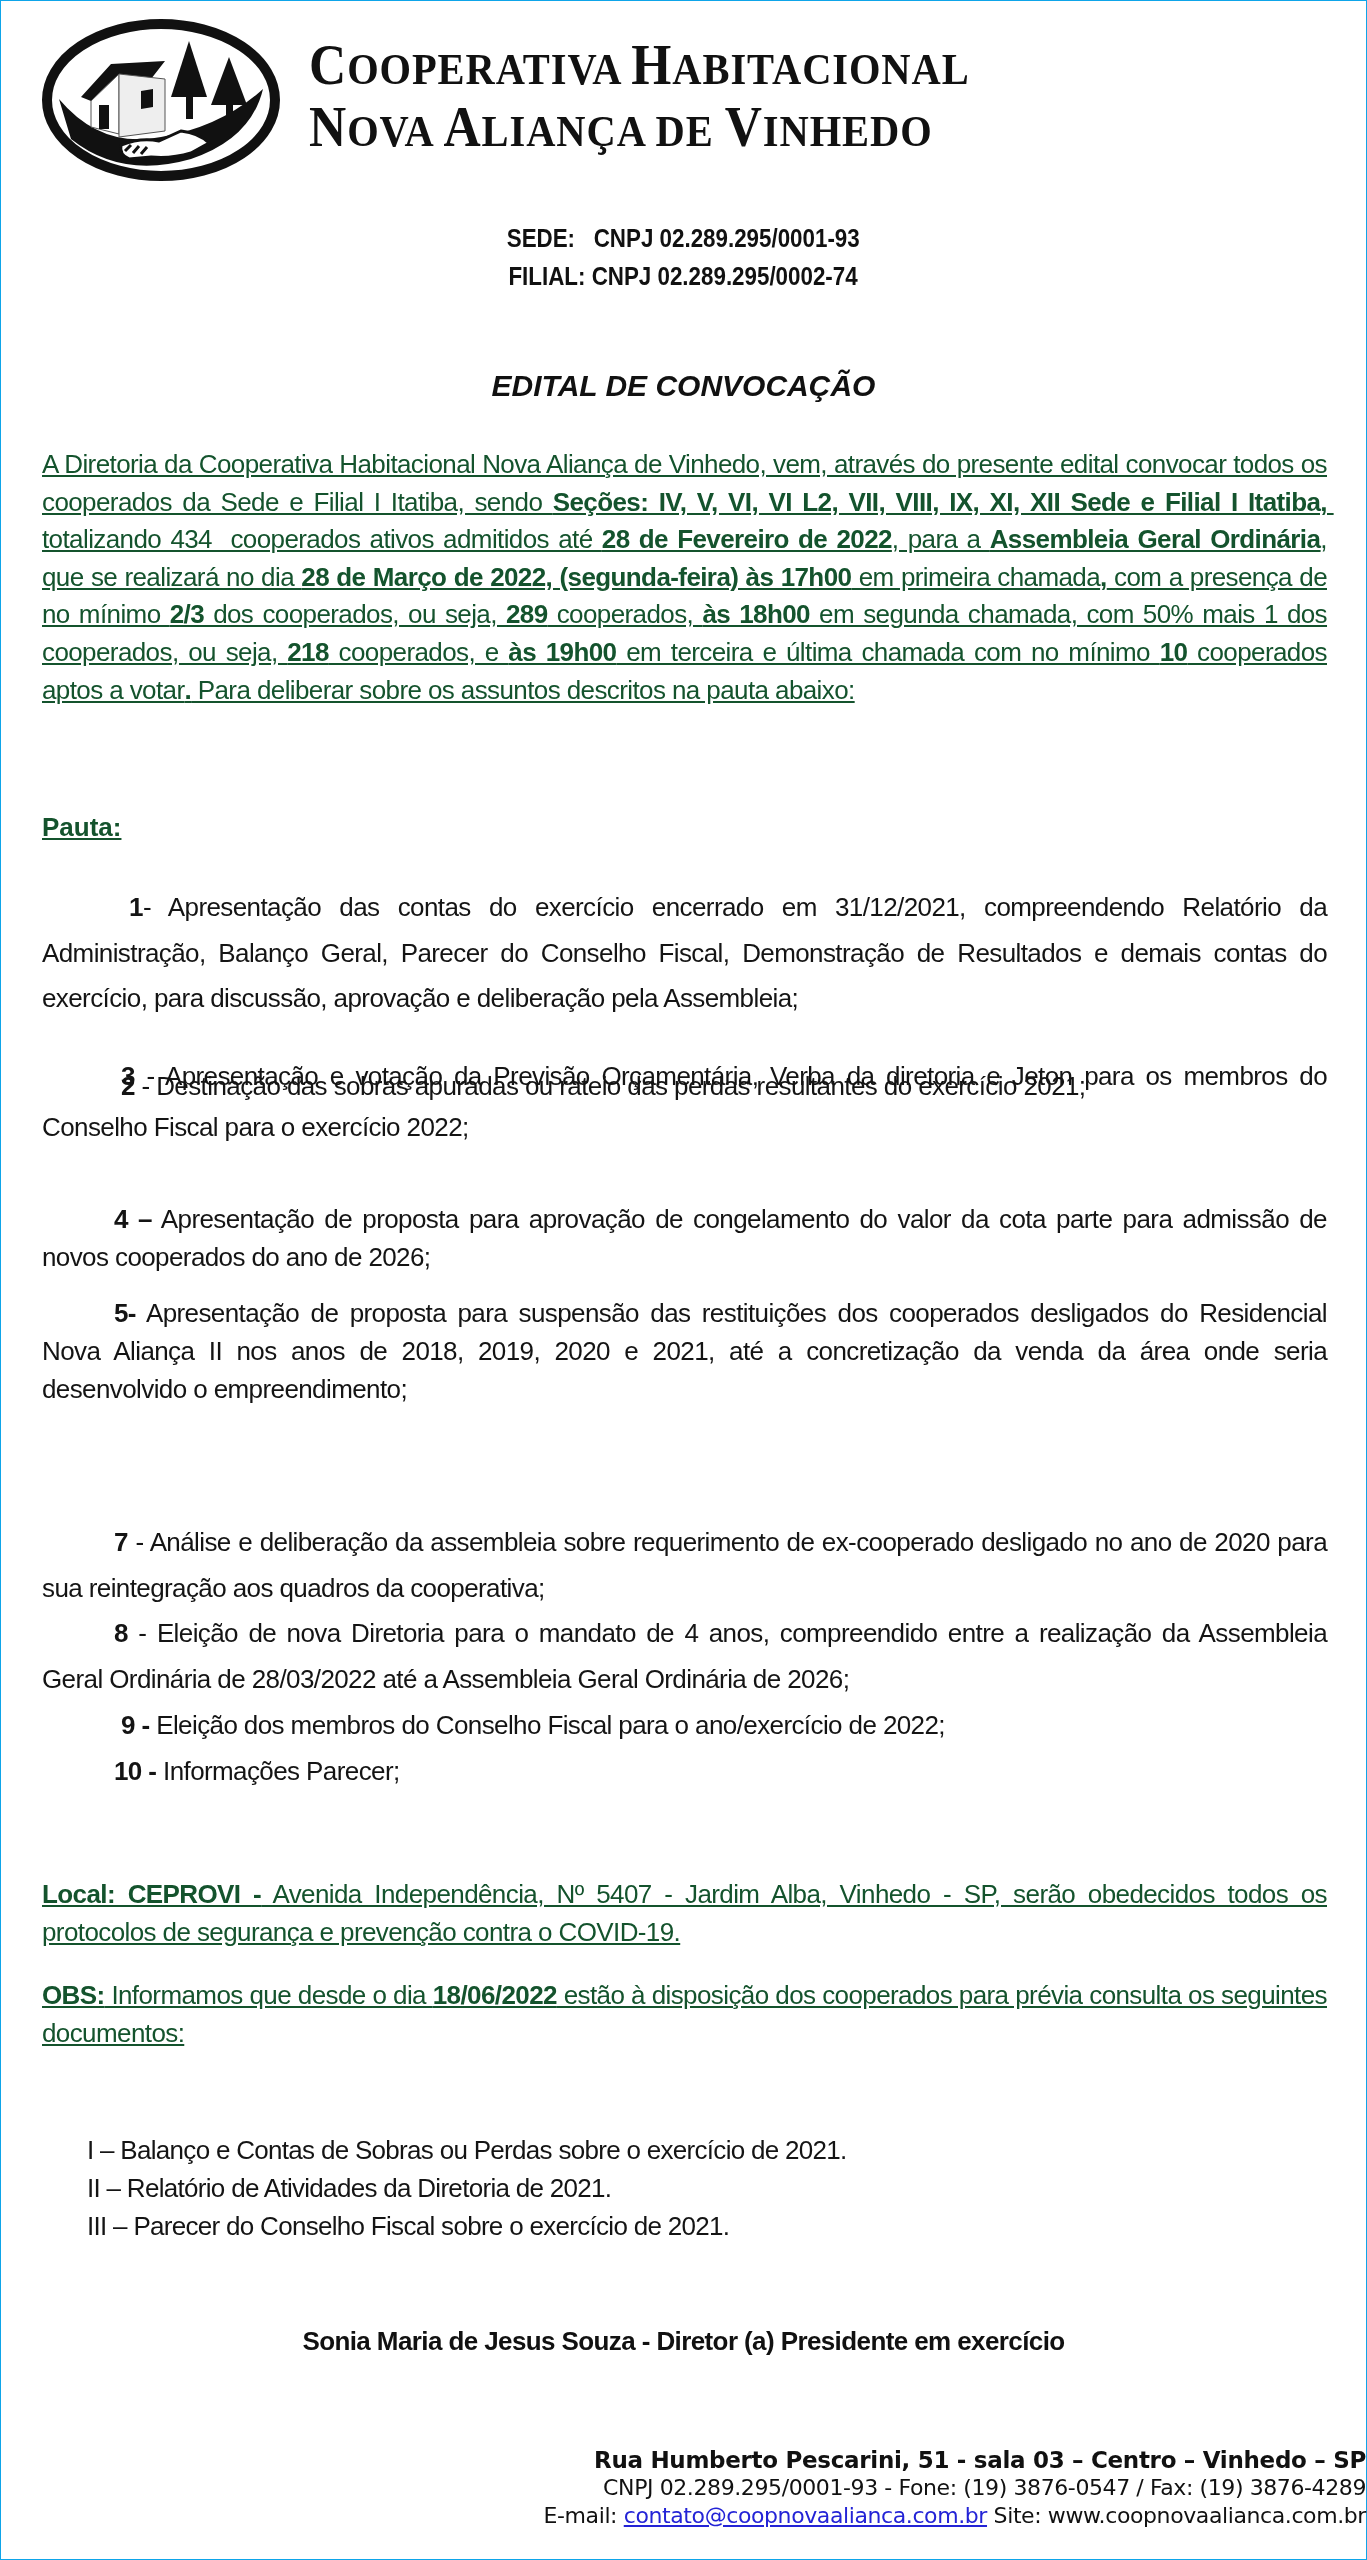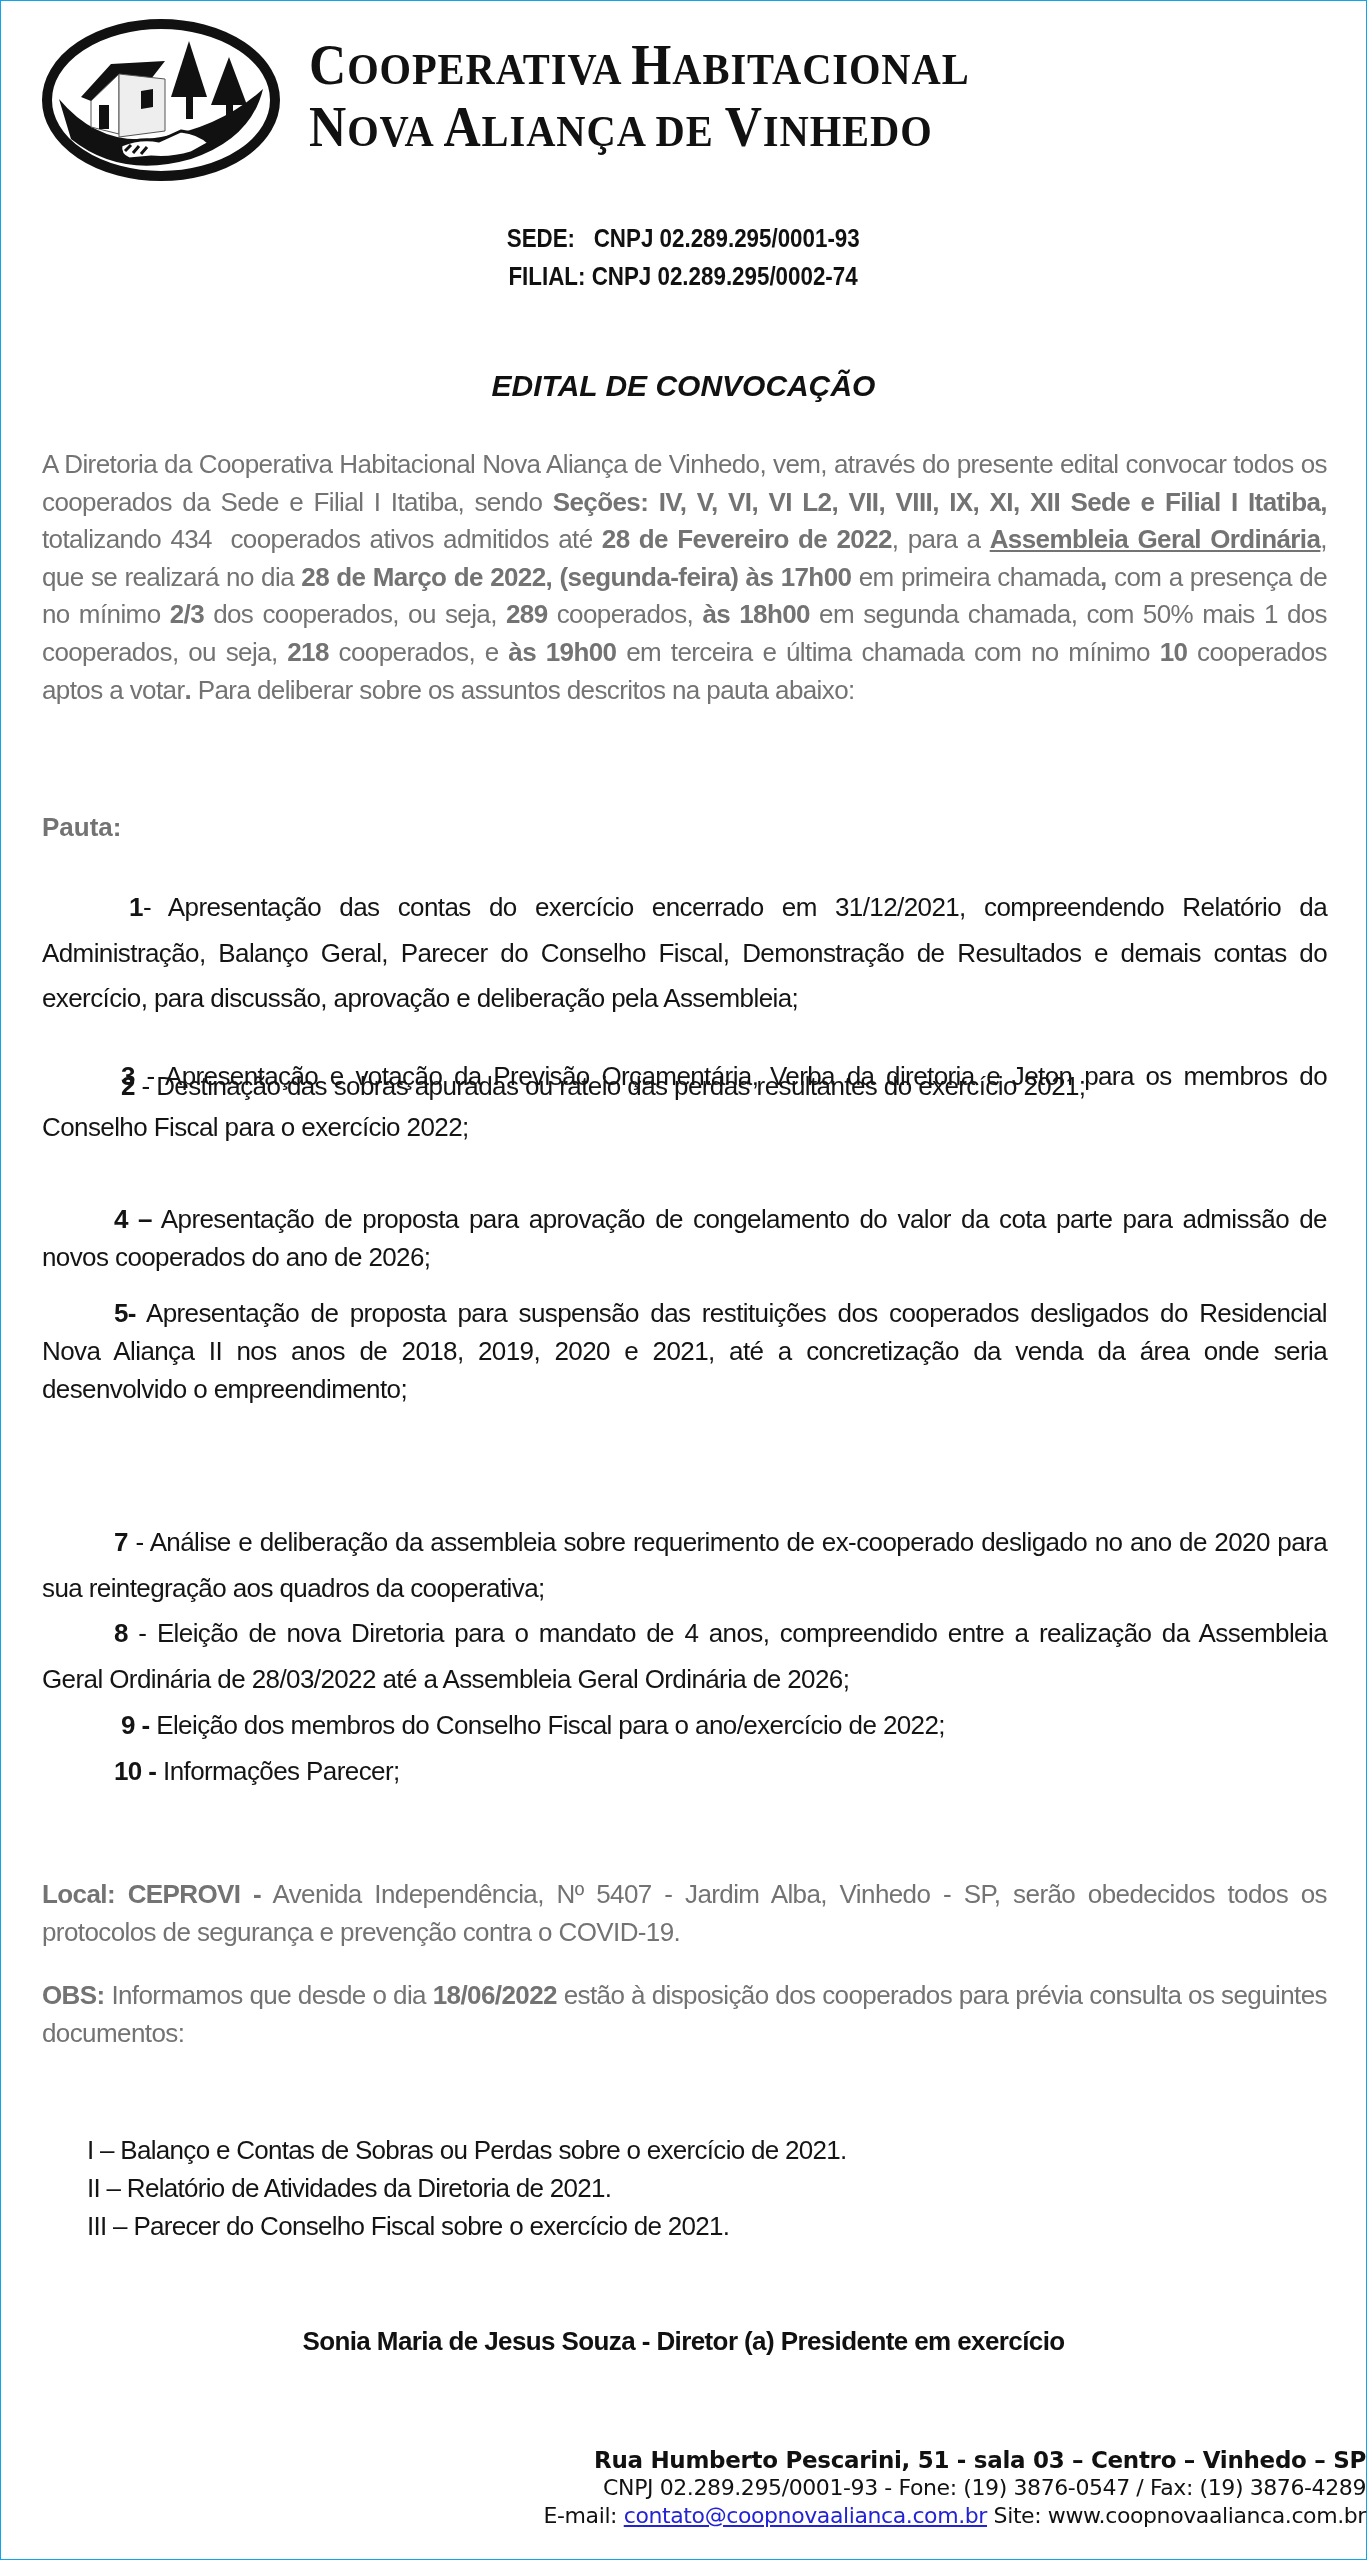--- a/index.html
+++ b/index.html
@@ -30,21 +30,21 @@
 
   .edital-title {
     position: absolute; left: 0; width: 100%; text-align: center; top: 368px;
     font-family: "Liberation Sans", sans-serif; font-weight: bold; font-style: italic;
     font-size: 30px; color: #111;
   }
 
   .body-text {
     position: absolute; left: 41px; width: 1285px;
     font-family: "Liberation Sans", "DejaVu Sans", sans-serif;
-    font-size: 26px; color: #737373; text-align: justify;
+    font-size: 26px; color: #14532d; text-align: justify; text-decoration: underline;
   }
   b { font-weight: bold; }
   u { text-decoration: underline; }
 
   .intro { top: 445px; line-height: 37.6px; letter-spacing: -0.6px; word-spacing: 0px; }
   .pauta-label { top: 808px; line-height: 36px; font-weight: bold; }
 
   .item { position: absolute; left: 41px; width: 1285px;
     font-family: "Liberation Sans", "DejaVu Sans", sans-serif;
     font-size: 26px; color: #141414; text-align: justify; letter-spacing: -0.6px; }

